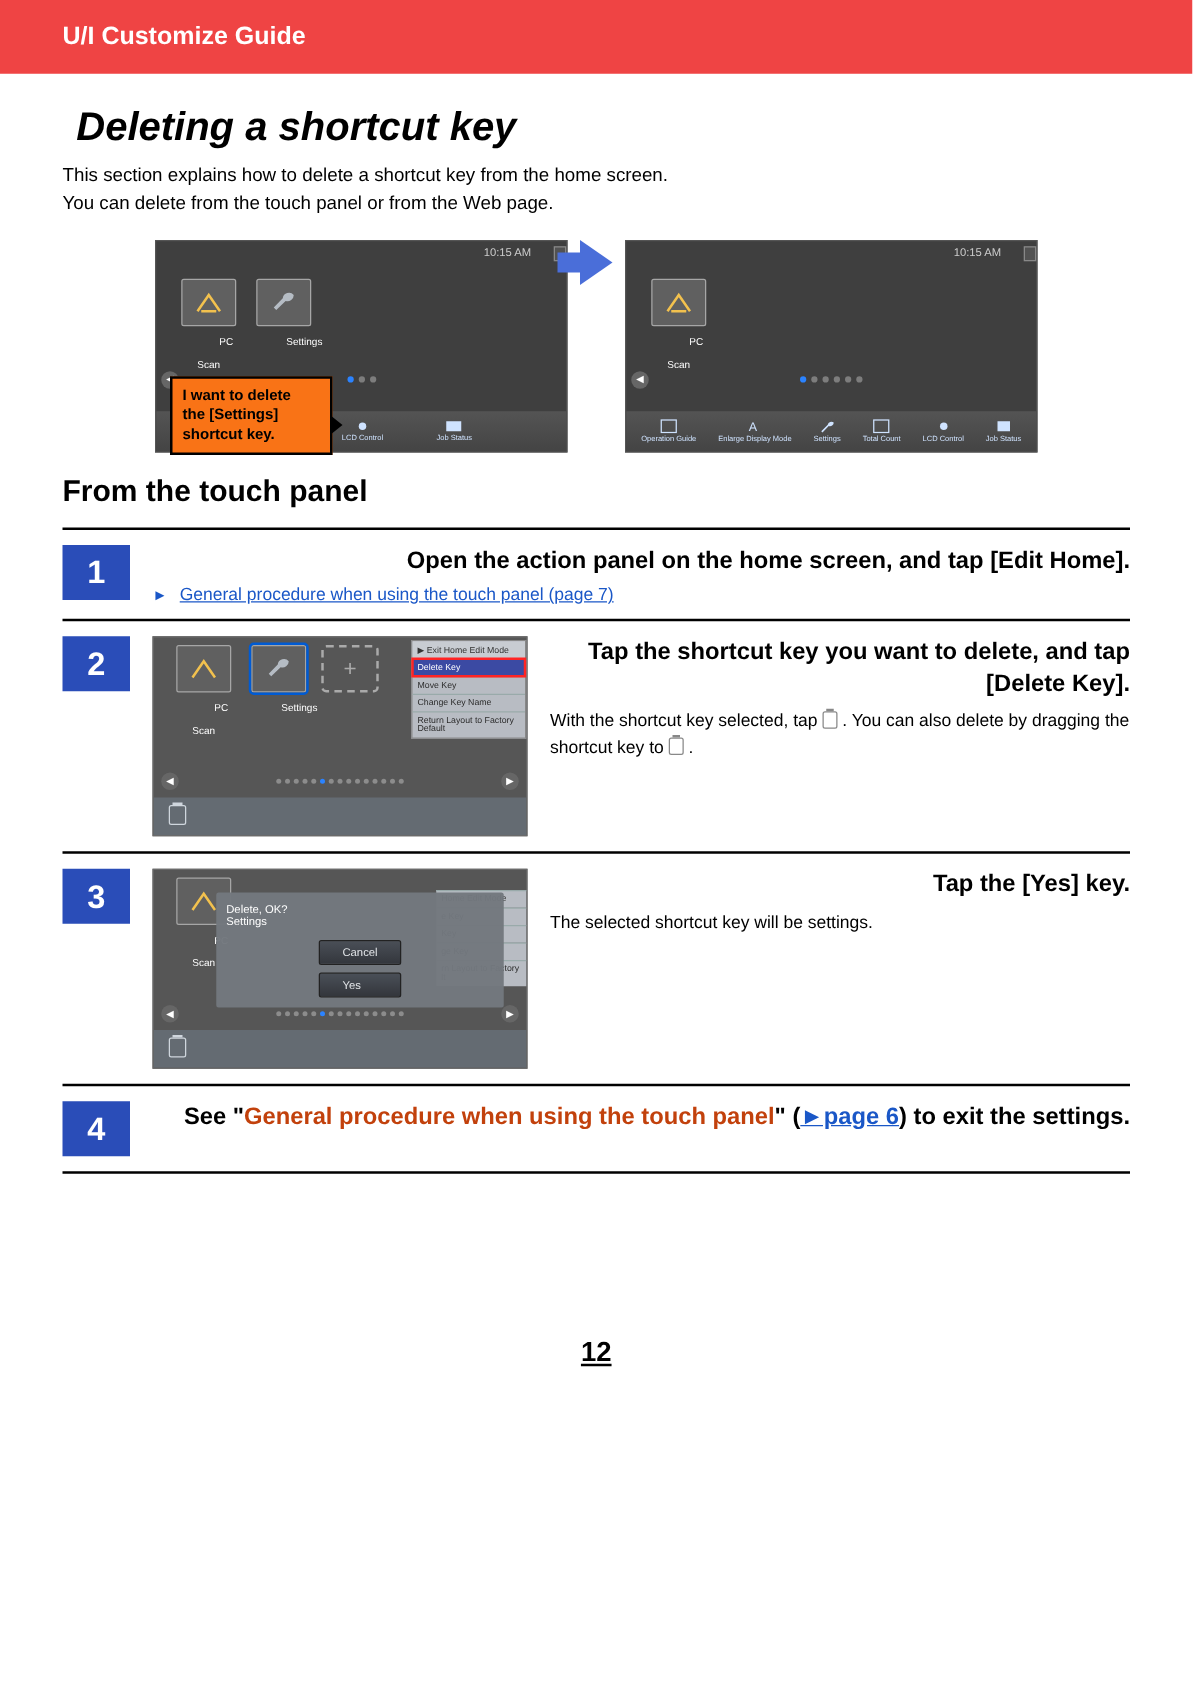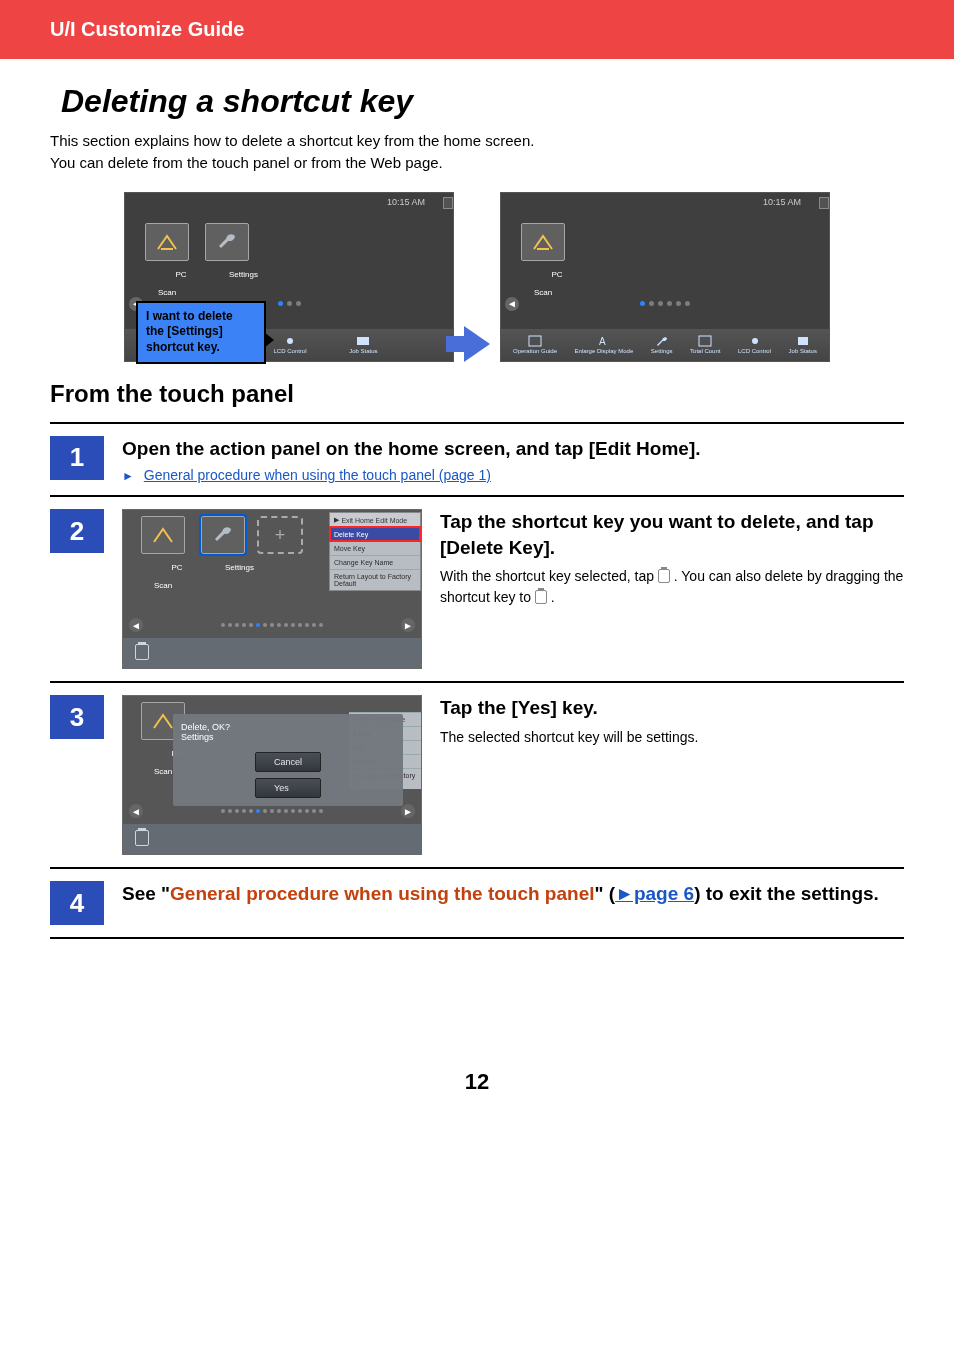--- a/index.html
+++ b/index.html
@@ -16,21 +16,21 @@
     font-weight: bold;
     font-size: 20px;
     padding: 18px 22px 18px 50px;
   }
   .content { padding: 24px 50px 40px 50px; }
   h1 { font-size: 32px; font-weight: bold; margin: 0 0 10px 11px; font-style: italic; }
   h2 { font-size: 24px; font-weight: bold; margin: 18px 0 14px 0; }
   .intro-p { font-size: 15px; line-height: 1.45; margin: 0 0 18px 0; }
 
   
-  .hero-row { display: flex; align-items: flex-end; gap: 10px; justify-content: center; margin-bottom: 10px; }
+  .hero-row { display: flex; align-items: flex-start; gap: 10px; justify-content: center; margin-bottom: 10px; }
   .panel-wrap { position: relative; }
   .panel {
     width: 330px; height: 170px; background: #3f3f3f; position: relative;
     border: 1px solid #555;
   }
   .panel .topbar { position:absolute; top:4px; right:28px; font-size:9px; color:#ccc; }
   .panel .side-tab { position:absolute; top:4px; right:0; width:10px; height:12px; background:#525252; border:1px solid #888; }
   .panel .icons-row { position:absolute; top:30px; left:16px; display:flex; gap:8px; }
   .icon-tile { width:52px; text-align:center; }
   .icon-tile .sq { width:44px; height:38px; background:#606060; border:1px solid #a6a6a6; border-radius:2px; margin:0 auto 2px; position:relative; display:flex; align-items:center; justify-content:center; }
@@ -38,29 +38,29 @@
   .icon-tile span { font-size:8px; color:#fff;margin-left:28px; }
   .panel .pager-row { position:absolute; top:104px; left:0; right:0; display:flex; align-items:center; justify-content:space-between; padding:0 4px; }
   .pager-arrow { width:14px; height:14px; border-radius:50%; background:#666; color:#fff; font-size:10px; display:flex; align-items:center; justify-content:center; }
   .pager-dots { display:flex; gap:4px; }
   .pager-dots i { width:5px; height:5px; border-radius:50%; background:#7d7d7d; display:block; }
   .pager-dots i.on { background:#2b83ff; }
   .panel .bottom-bar { position:absolute; bottom:0; left:0; right:0; height:32px; background:linear-gradient(#545454,#444); display:flex; align-items:center; padding:0 60px; gap:12px; justify-content:space-around; }
   .bottom-chip { text-align:center; color:#cfe3ff; font-size:6px; }
   .bottom-chip svg { display:block; margin:0 auto 1px; }
 
-  .callout { position:absolute; bottom:-2px; left:12px; background:#3b82f6; border:2px solid #000; padding:6px 8px; font-size:12px; font-weight:bold; line-height:1.3; width:130px; }
+  .callout { position:absolute; bottom:-2px; left:12px; background:#f97316; border:2px solid #000; padding:6px 8px; font-size:12px; font-weight:bold; line-height:1.3; width:130px; }
   .callout::after { content:""; position:absolute; top:50%; right:-10px; width:0; height:0; border-left:10px solid #000; border-top:8px solid transparent; border-bottom:8px solid transparent; }
 
   .big-arrow { width:0; height:0; border-left:26px solid #4a6ed9; border-top:18px solid transparent; border-bottom:18px solid transparent; position:relative; }
   .big-arrow::before { content:""; position:absolute; left:-44px; top:-8px; width:20px; height:16px; background:#4a6ed9; }
   .step-rule { border:0; border-top:2px solid #000; margin:12px 0; }
   .step-row { display:flex; gap:18px; align-items:flex-start; }
   .step-badge { width:54px; height:44px; background:#2a4db8; color:#fff; display:flex; align-items:center; justify-content:center; font-size:26px; font-weight:bold; flex:0 0 auto; }
-  .step-title { font-size:19px; font-weight:bold; margin:0 0 6px 0; line-height:1.35; }
+  .step-title { font-size:19px; font-weight:bold; margin:0 0 6px 0; line-height:1.35;text-align:right; }
   .step-sub { font-size:14px; }
   .blue-link { color:#1a57c7; text-decoration:underline; cursor:pointer; }
   .green-txt { color:#c2410c; }
   .tri { color:#1a57c7; font-size:12px; margin-right:6px; }
   .trash-inline { display:inline-block; width:12px; height:14px; border:1px solid #888; border-radius:2px; position:relative; vertical-align:-2px; }
   .trash-inline::before { content:""; position:absolute; top:-3px; left:2px; right:2px; height:2px; background:#888; }
 
   
   .mini-panel { width:300px; height:160px; background:#565656; position:relative; border:1px solid #6a6a6a; }
   .mini-panel .mp-top { position:absolute; top:6px; left:14px; display:flex; gap:8px; }
@@ -80,21 +80,21 @@
   
   .dialog { position:absolute; top:18px; left:50px; right:18px; bottom:48px; background:rgba(115,120,126,0.97); border-radius:2px; padding:8px; }
   .dialog .dlg-txt { color:#fff; font-size:9px; }
   .dialog .dlg-btns { position:absolute; bottom:8px; left:50%; transform:translateX(-50%); display:flex; gap:6px;flex-direction:column; }
   .dlg-btn { background:linear-gradient(#4a4f57,#33363c); color:#e4e7ea; font-size:9px; padding:4px 18px; border-radius:2px; border:1px solid #222; }
   .partial-menu { position:absolute; top:16px; right:0; width:72px; font-size:7px; color:#2c2c2c; }
   .partial-menu div { background:#b8bcc3; padding:3px 4px; border-top:1px solid #9aa; }
 
   .step-right { flex:1; }
   .step-right p { font-size:14px; margin:4px 0; line-height:1.5; }
-  .page-num { text-align:center; font-size:22px; font-weight:bold; margin-top:130px; }
+  .page-num { text-align:center; font-size:22px; font-weight:bold; margin-top:130px;text-decoration:underline; }
 
   .scan-ico { stroke:#f2c14e; stroke-width:2; fill:none; }
   .wrench-ico { fill:#b5bcc4; }
   .icon-svg { width:28px; height:24px; }
   .small-chip { color:#cfe3ff; text-align:center; font-size:6px; }
 </style>
 </head>
 <body>
 
 <div class="top-bar">
@@ -213,21 +213,21 @@
 
   <h2>From the touch panel</h2>
 
   <hr class="step-rule">
   <div class="step-row">
     <div class="step-badge">1</div>
     <div class="step-right">
       <div class="step-title">Open the action panel on the home screen, and tap [Edit Home].</div>
       <div class="step-sub">
         <span class="tri">►</span>
-        <span class="blue-link">General procedure when using the touch panel (page 1)</span>
+        <span class="blue-link">General procedure when using the touch panel (page 7)</span>
       </div>
     </div>
   </div>
 
   <hr class="step-rule">
   <div class="step-row">
     <div class="step-badge">2</div>
     <div style="flex:0 0 auto;">
       <div class="mini-panel">
         <div class="mp-top">

